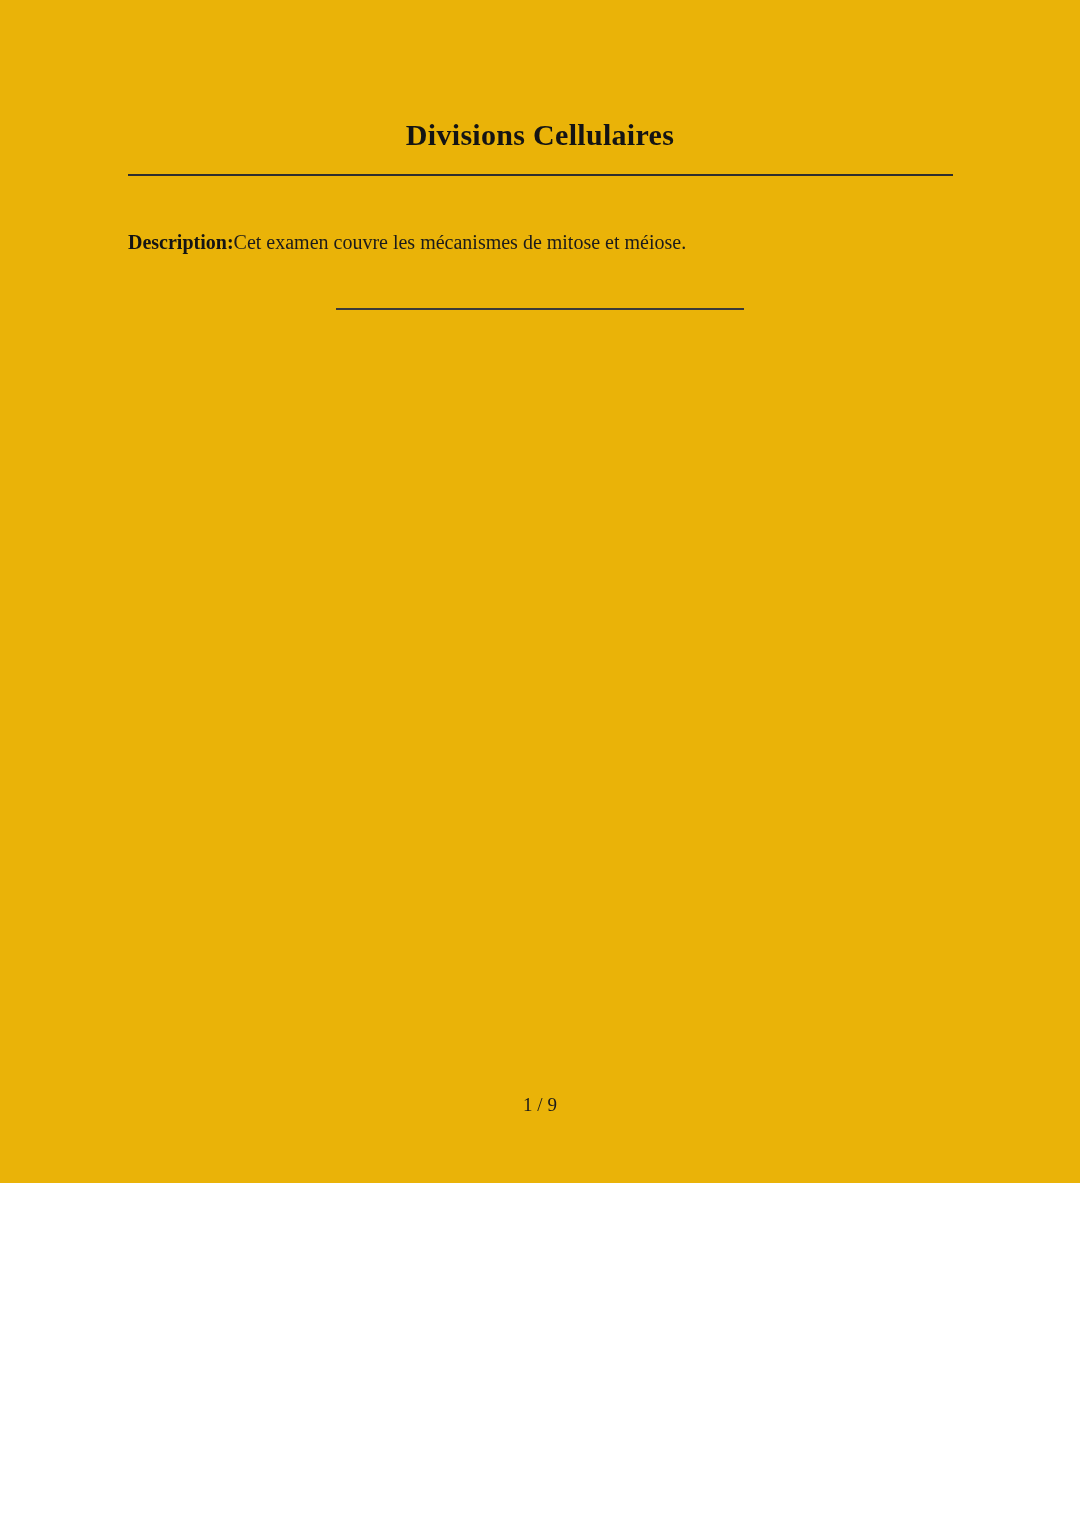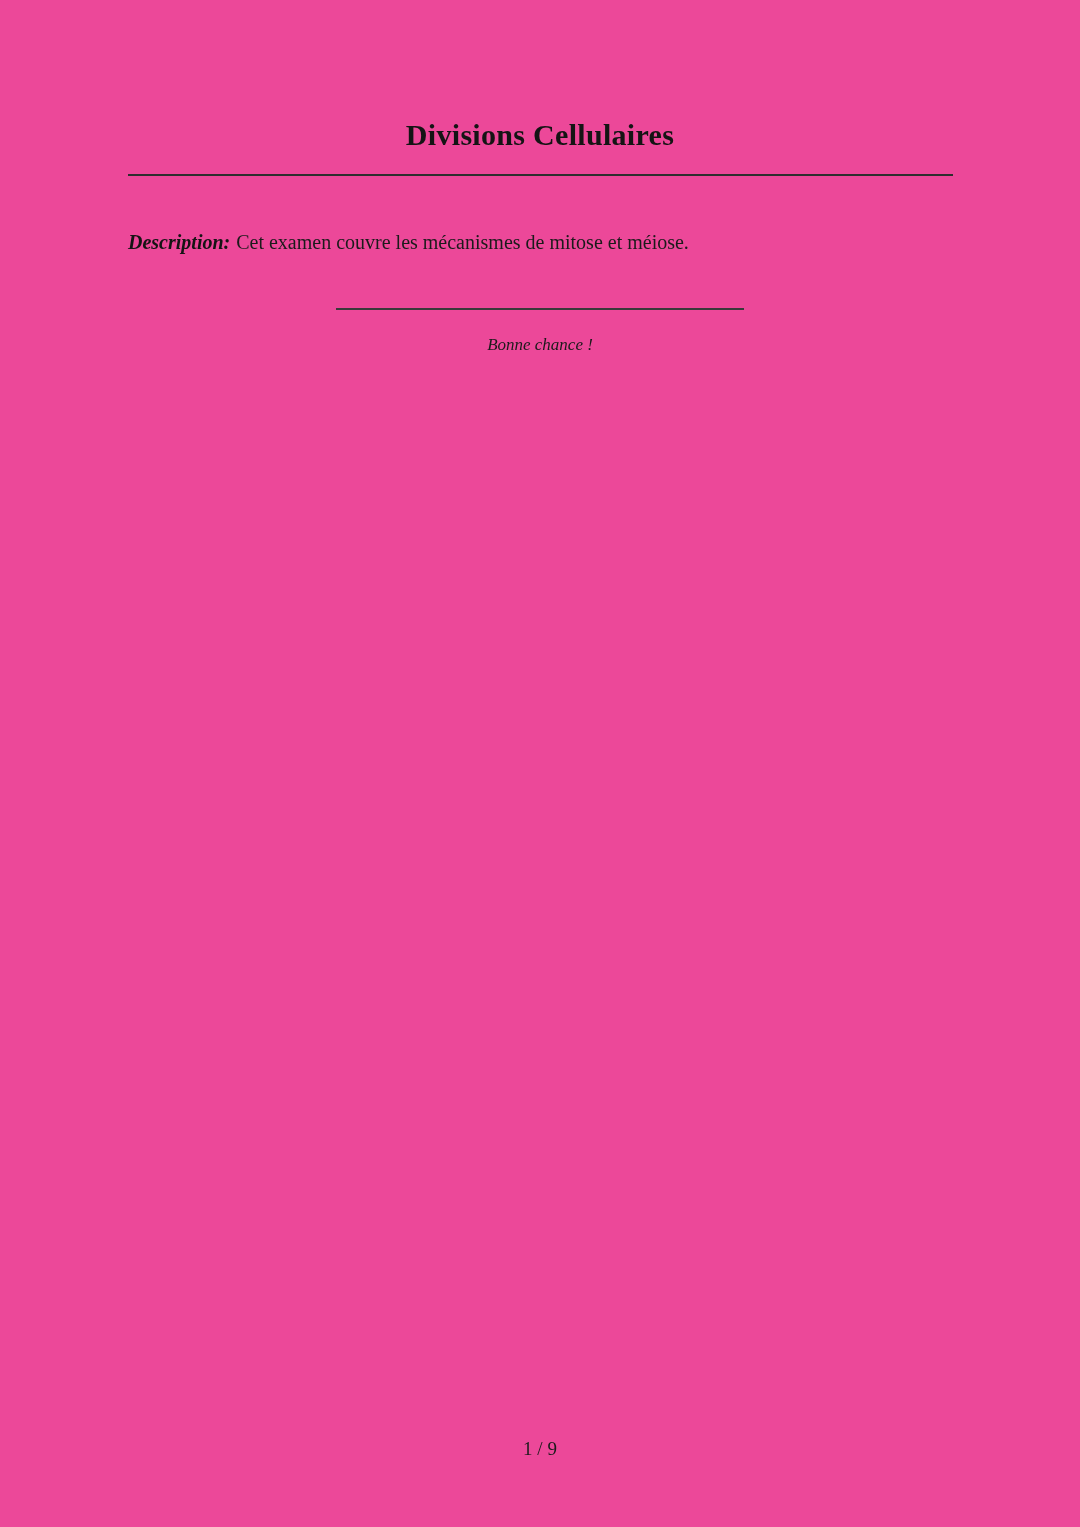--- a/index.html
+++ b/index.html
@@ -9,22 +9,22 @@
   body {
     width: 1080px;
     height: 1527px;
     background: #ffffff;
     font-family: "Liberation Serif", serif;
     color: #1b1b1b;
   }
   .page {
     position: relative;
     width: 1080px;
-    height: 1527px;
-    background: #ec4899;
+    height: 1183px;
+    background: #eab308;
     overflow: hidden;
   }
   .doc-title {
     margin: 0;
     padding-top: 118px;
     text-align: center;
     font-size: 30px;
     font-weight: 700;
     letter-spacing: 0.3px;
     line-height: 34px;
@@ -43,23 +43,21 @@
     line-height: 28px;
   }
   .description-line {
     margin: 52px 128px 0 128px;
     font-size: 20px;
     line-height: 28px;
     text-align: left;
   }
   .description-label {
     font-weight: 700;
-    margin-right: 6px;
     color: #141414;
-    font-style: italic;
   }
   .rule-short {
     border: none;
     border-top: 2px solid #3a3a3a;
     width: 408px;
     margin: 52px auto 0 auto;
     height: 0;
   }
   .tagline {
     margin: 24px 0 0 0;
@@ -87,17 +85,16 @@
 
   <hr class="rule-full">
 
 
   <p class="description-line">
     <span class="description-label">Description:</span><span>Cet examen couvre les mécanismes de mitose et méiose.</span>
   </p>
 
   <hr class="rule-short">
 
-  <p class="tagline">Bonne chance !</p>
 
   <div class="page-number">1 / 9</div>
 
 </div>
 
 </body></html>

